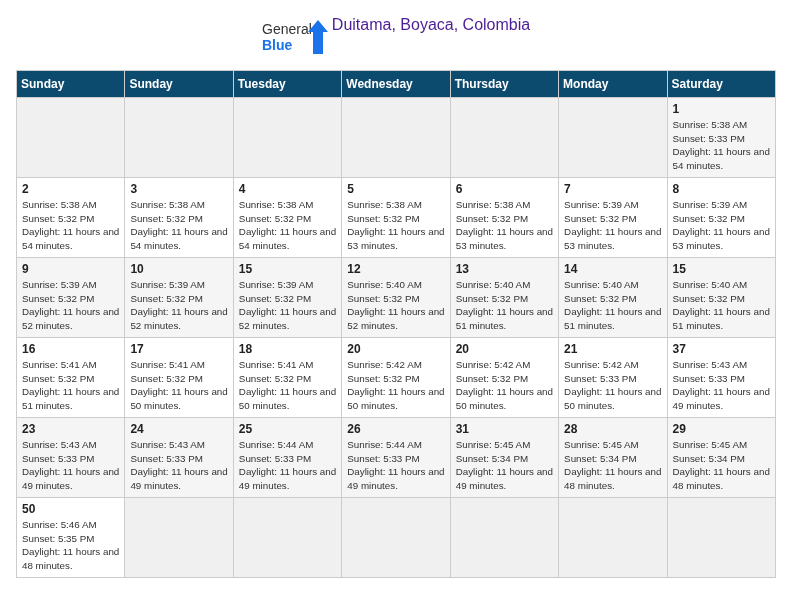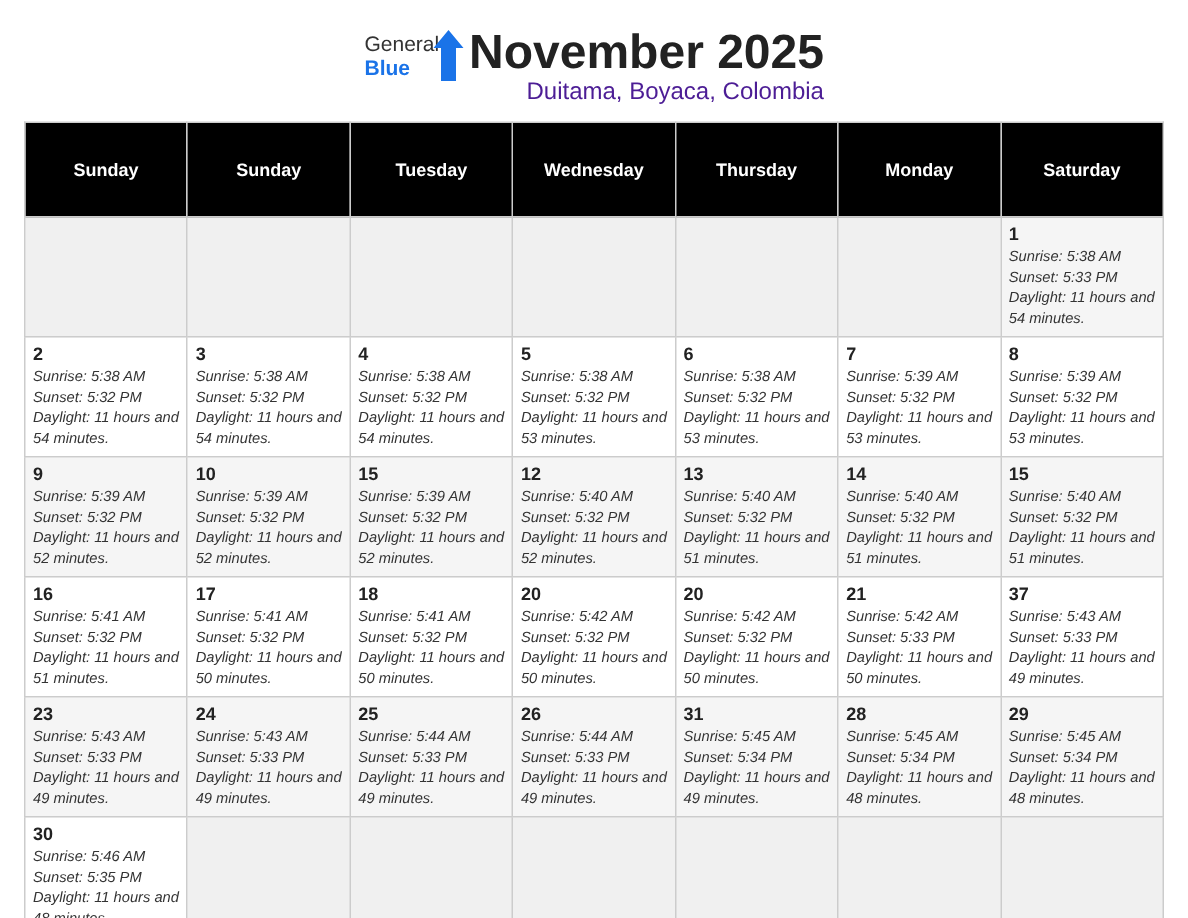--- a/index.html
+++ b/index.html
@@ -32,24 +32,24 @@
     .location-title {
       font-size: 16px;
       color: #4c1d95;
     }
     table {
       width: 100%;
       border-collapse: collapse;
       font-size: 10.5px;
     }
     thead tr th {
-      background-color: #000000;
+      background-color: #0c4a6e;
       color: #fff;
-      padding: 24px 4px;
-      text-align: center;
+      padding: 6px 4px;
+      text-align: left;
       font-size: 12px;
       border: 1px solid #ccc;
     }
     tbody tr td {
       border: 1px solid #ccc;
       vertical-align: top;
       padding: 4px 5px;
       width: calc(100% / 7);
       min-height: 80px;
       height: 80px;
@@ -58,21 +58,20 @@
     .day-num {
       font-weight: bold;
       font-size: 12px;
       display: block;
       margin-bottom: 2px;
     }
     .day-info {
       font-size: 9.8px;
       line-height: 1.4;
       color: #333;
-      font-style: italic;
     }
     .empty-cell {
       background: #f9f9f9;
     }
     tbody tr:nth-child(odd) td {
       background: #f5f5f5;
     }
     tbody tr:nth-child(even) td {
       background: #fff;
     }
@@ -85,21 +84,20 @@
 
 <div class="header-area">
   <div class="logo">
 <svg width="70" height="44" viewBox="0 0 70 44">
   <text x="0" y="18" font-family="Arial" font-size="14" fill="#333">General</text>
   <text x="0" y="34" font-family="Arial" font-size="14" font-weight="bold" fill="#1a73e8">Blue</text>
   <polygon points="56,4 66,16 61,16 61,38 51,38 51,16 46,16" fill="#1a73e8"></polygon>
 </svg>
     </div>
   <div class="title-area">
-    <div class="month-title">November 2025</div>
     <div class="location-title">Duitama, Boyaca, Colombia</div>
   </div>
 </div>
 
 <table>
   <thead>
     <tr>
 
     <th>Sunday</th>
         <th>Sunday</th>
@@ -238,21 +236,21 @@
           <span class="day-num">28</span>
           <div class="day-info">Sunrise: 5:45 AM<br>Sunset: 5:34 PM<br>Daylight: 11 hours and 48 minutes.</div>
         </td>
         <td>
           <span class="day-num">29</span>
           <div class="day-info">Sunrise: 5:45 AM<br>Sunset: 5:34 PM<br>Daylight: 11 hours and 48 minutes.</div>
         </td>
       </tr>
       <tr>
         <td>
-          <span class="day-num">30</span>
+          <span class="day-num">50</span>
           <div class="day-info">Sunrise: 5:46 AM<br>Sunset: 5:35 PM<br>Daylight: 11 hours and 48 minutes.</div>
         </td>
         <td class="empty-cell"></td>
         <td class="empty-cell"></td>
         <td class="empty-cell"></td>
         <td class="empty-cell"></td>
         <td class="empty-cell"></td>
         <td class="empty-cell"></td>
       </tr>
     </tbody>

